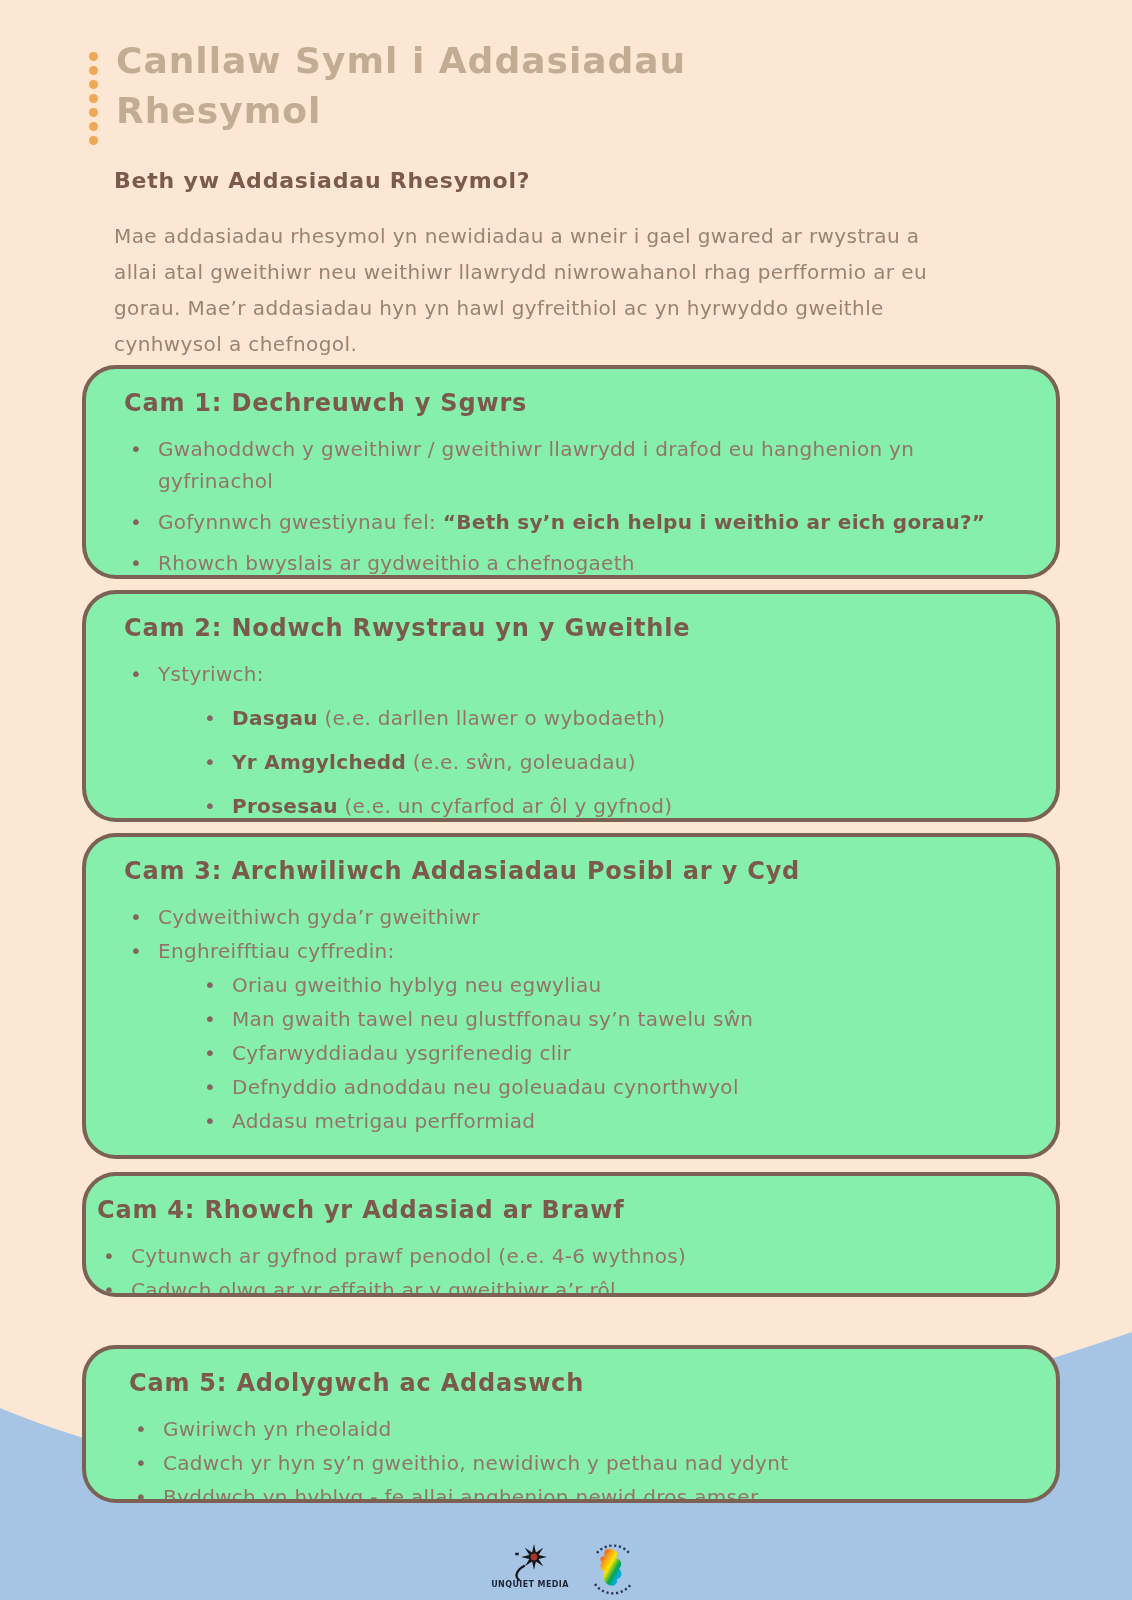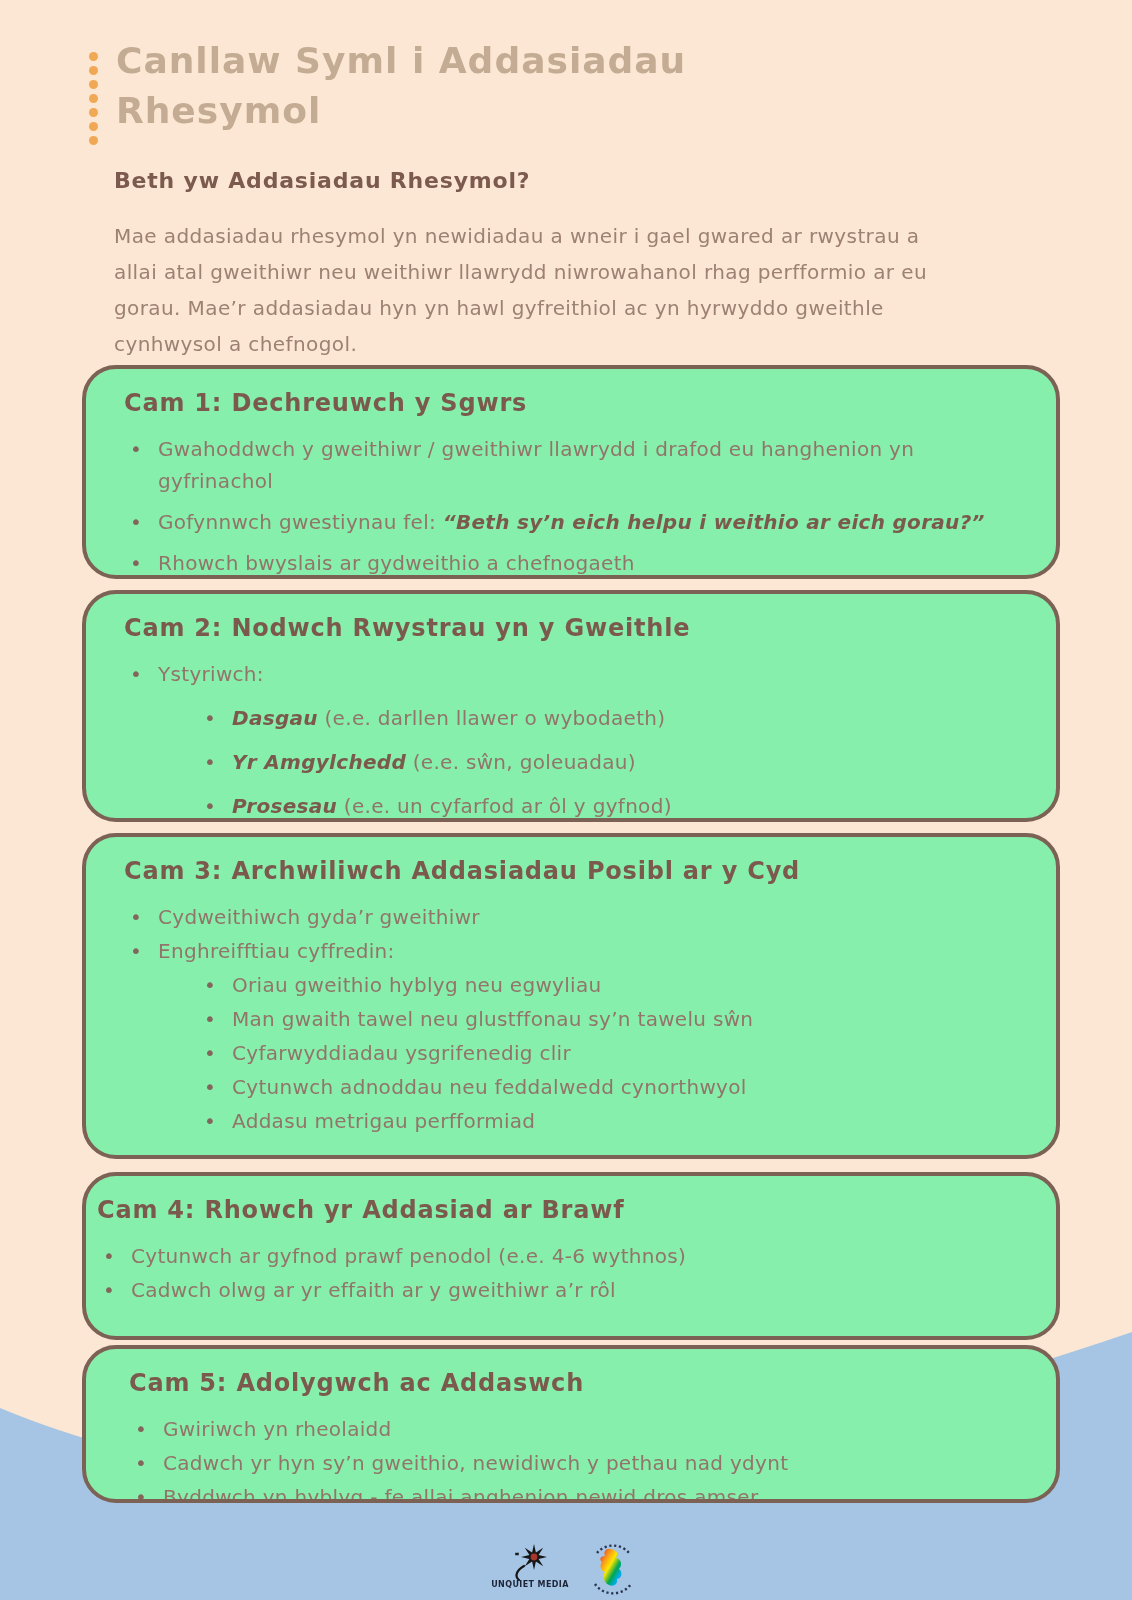--- a/index.html
+++ b/index.html
@@ -46,38 +46,38 @@
     position:absolute;left:82px;width:978px;box-sizing:border-box;
     background:#86efac;
     border:4px solid #7c6155;
     border-radius:34px;
     padding:18px 38px 12px 38px;
     overflow:hidden;
   }
   .s1{top:365px;height:214px;}
   .s2{top:590px;height:232px;}
   .s3{top:833px;height:326px;}
-  .s4{top:1172px;height:168px;padding-left:11px;}
+  .s4{top:1172px;height:125px;padding-left:11px;}
   .s5{top:1345px;height:158px;padding-left:43px;}
   .step h3{
     margin:2px 0 16px 0;
     font-size:24px;font-weight:bold;color:#7b5a4d;letter-spacing:0.8px;
   }
   .step ul{margin:0;padding:0;list-style:none;}
   .step li{
     display:flex;align-items:flex-start;
     font-size:20px;line-height:32px;color:#92756a;letter-spacing:0.3px;
     margin-top:2px;
   }
   .step li .marker{
     flex:none;width:28px;padding-left:6px;color:#83655c;
   }
   .step li .txt{flex:1;}
   .step li.lvl2{margin-left:74px;}
-  .step .b{font-weight:bold;color:#7b5a4d;font-style:italic;}
+  .step .b{font-weight:bold;color:#7b5a4d;}
   .s1 li{margin-top:9px;}
   .s2 li.lvl2{margin-top:12px;}
   
   .footer{
     position:absolute;left:0;top:1542px;width:1132px;
     display:flex;justify-content:center;align-items:flex-start;gap:20px;
   }
   .um-logo{display:flex;flex-direction:column;align-items:center;width:74px;}
   .um-label{
     font-size:8px;font-weight:bold;color:#1d2438;letter-spacing:0.4px;
@@ -168,21 +168,21 @@
         <li class="lvl2">
           <span class="marker">•</span>
           <span class="txt"><span>Man gwaith tawel neu glustffonau sy’n tawelu sŵn</span></span>
         </li>
         <li class="lvl2">
           <span class="marker">•</span>
           <span class="txt"><span>Cyfarwyddiadau ysgrifenedig clir</span></span>
         </li>
         <li class="lvl2">
           <span class="marker">•</span>
-          <span class="txt"><span>Cytunwch adnoddau neu feddalwedd cynorthwyol</span></span>
+          <span class="txt"><span>Defnyddio adnoddau neu goleuadau cynorthwyol</span></span>
         </li>
         <li class="lvl2">
           <span class="marker">•</span>
           <span class="txt"><span>Addasu metrigau perfformiad</span></span>
         </li>
       </ul>
   </section>
 
   <section class="step s4">
     <h3>Cam 4: Rhowch yr Addasiad ar Brawf</h3>

